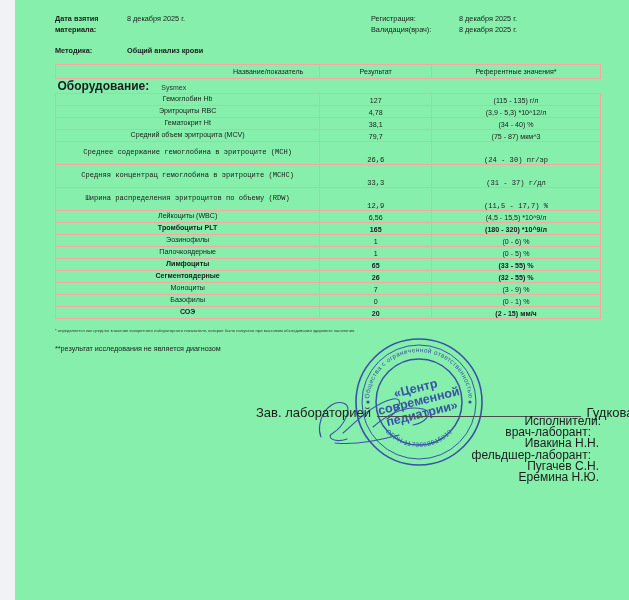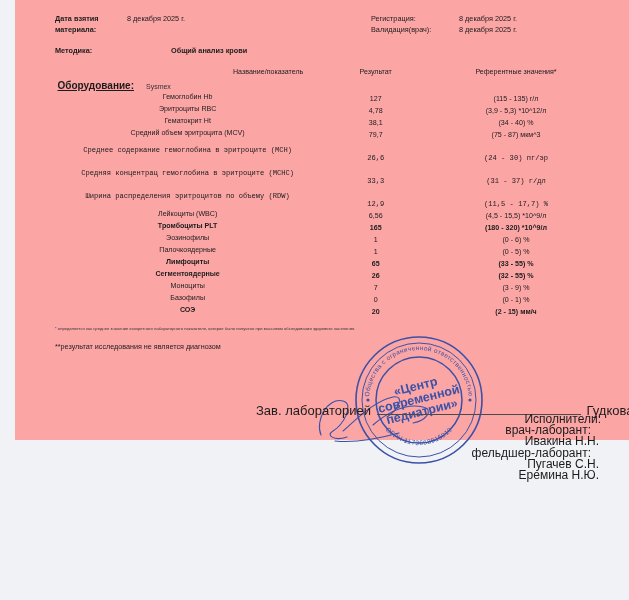--- a/index.html
+++ b/index.html
@@ -12,22 +12,22 @@
     height: 600px;
     overflow: hidden;
     font-family: "Liberation Sans", sans-serif;
     color: #1c1c1c;
   }
   .page {
     position: absolute;
     left: 15px;
     top: 0;
     width: 614px;
-    height: 440px;
-    background: #fca5a5;
+    height: 600px;
+    background: #86efac;
   }
   .inner {
     position: relative;
     padding: 14px 28px 0 40px;
   }
 
   
   .hdr {
     display: flex;
     justify-content: space-between;
@@ -45,21 +45,20 @@
     white-space: pre-line;
   }
   .hdr-left .k { width: 72px; }
   .hdr-left .v { font-weight: normal; }
   .hdr-right .k { width: 88px; font-weight: normal; }
   .hdr-right .v { font-weight: normal; }
   .method {
     display: flex;
     font-size: 7.3px;
     margin-top: 11px;
-    gap: 44px;
   }
   .method .k { width: 72px; font-weight: bold; }
   .method .v { font-weight: bold; }
 
   
   table.lab {
     margin-top: 9px;
     width: 100%;
     border-collapse: collapse;
     table-layout: fixed;
@@ -86,21 +85,21 @@
     border-left: none;
     border-right: none;
     border-top: none;
     height: 12px;
   }
   tr.equip td.el {
     border-top: none;
     border-bottom: none;
     padding-left: 2px;
   }
-  .equip-k { font-weight: bold; font-size: 10px; text-decoration: underline; }
+  .equip-k { font-weight: bold; font-size: 12px; }
   .equip-v { font-size: 7px; color: #333; padding-left: 12px; }
 
   td.nm {
     text-align: center;
     padding: 1.5px 16px 1.5px 6px;
     line-height: 9.5px;
   }
   td.res { text-align: center; vertical-align: bottom; padding-bottom: 1.5px; }
   td.ref { text-align: center; vertical-align: bottom; padding-bottom: 1.5px; }
   tr.tall td { height: 22px; font-family: Liberation Mono, monospace; }

